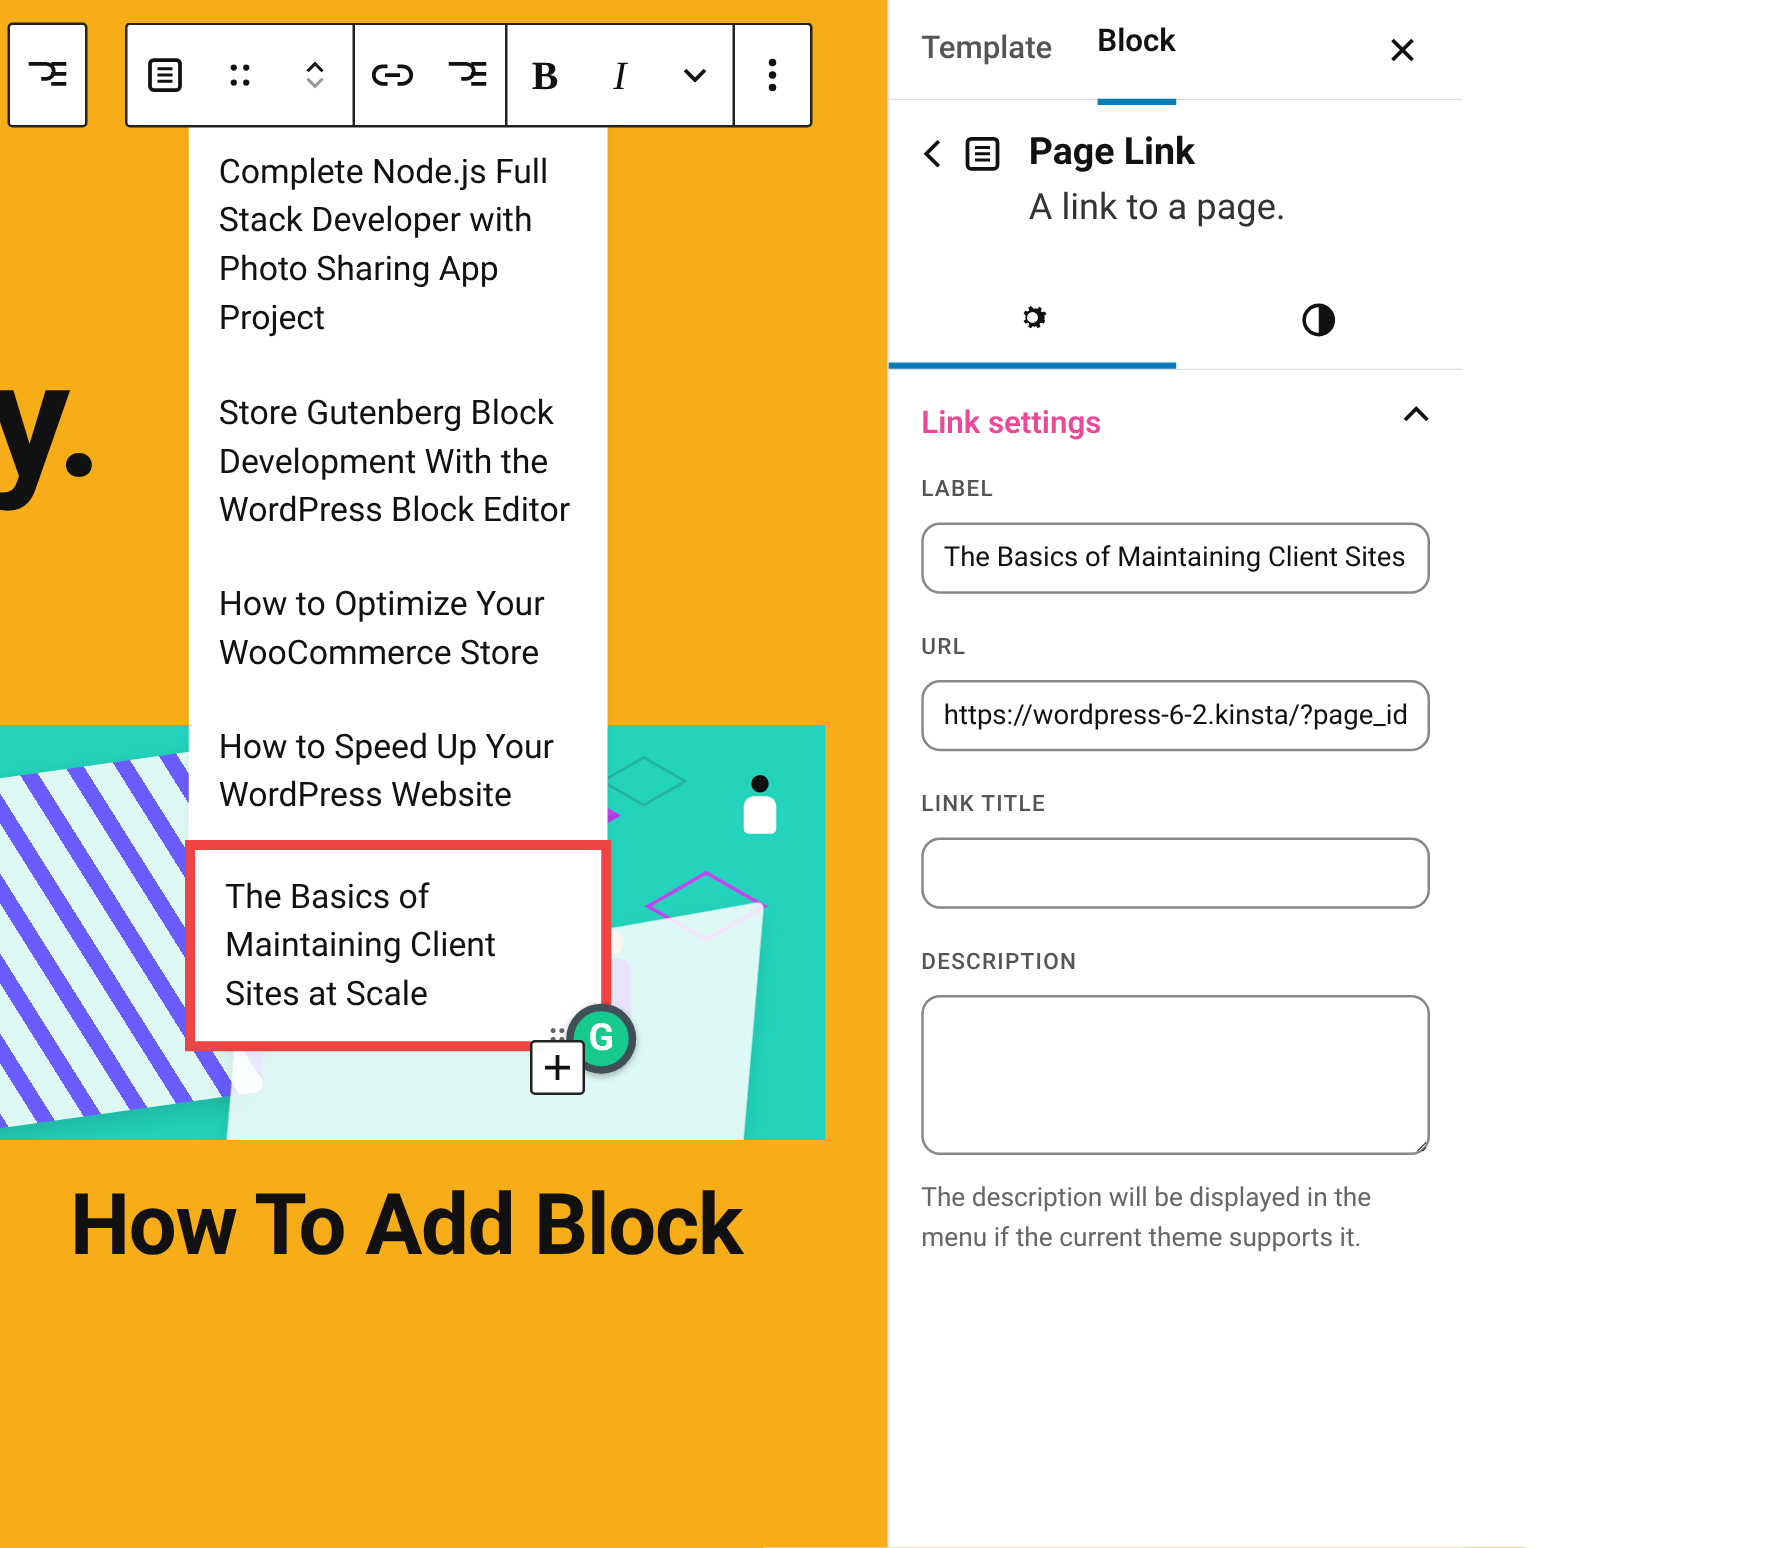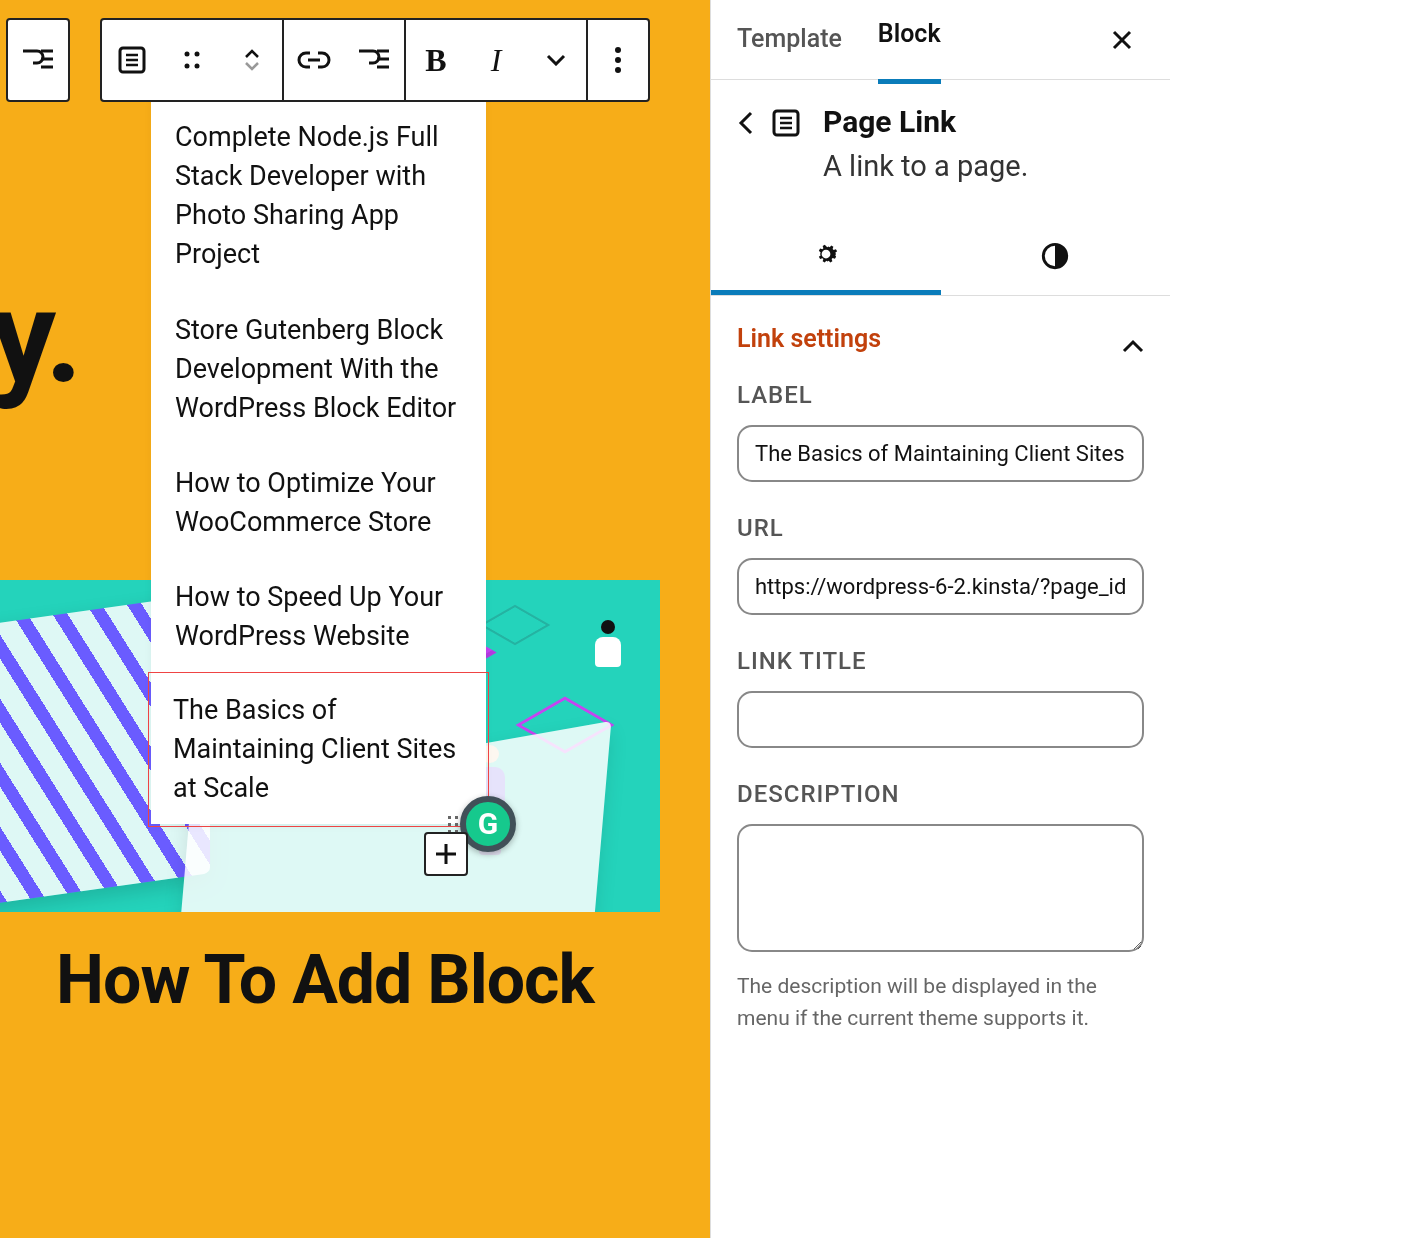--- a/index.html
+++ b/index.html
@@ -128,21 +128,21 @@
     box-shadow: 0 2px 8px rgba(0,0,0,.05);
   }
   .nav-item{
     padding:18px 24px;
     font-size:27px;
     line-height:1.45;
     color:#111;
     cursor:pointer;
   }
   .nav-item.selected{
-    border:1px solid #ef4444;
+    border:8px solid #ef4444;
     margin:-3px;
     position:relative;
     padding-right:24px;
   }
   .grammarly-badge{
     position:absolute;
     right:-28px;
     bottom:-26px;
     width:56px;height:56px;
     border-radius:50%;
@@ -234,29 +234,29 @@
     display:flex;align-items:center;justify-content:center;
     cursor:pointer;
   }
   .sb-subtab.active{
     border-bottom:5px solid #0a7cba;
   }
   .sb-panel{
     padding:0 26px;
   }
   .sb-section-head{
-    display:flex;align-items:flex-end;justify-content:space-between;
+    display:flex;align-items:flex-start;justify-content:space-between;
     padding:28px 0;
-    font-size:25px;font-weight:600;color:#c2410c;
+    font-size:25px;font-weight:600;color:#ec4899;
     cursor:pointer;
     gap:22px;
   }
   .sb-field{margin-bottom:32px;}
   .sb-label{
-    font-size:24px;
+    font-size:18px;
     letter-spacing:1px;
     color:#555;
     text-transform:uppercase;
     margin-bottom:16px;
     display:block;
     font-weight:500;
   }
   .sb-input{
     width:100%;
     border:2px solid #888;

